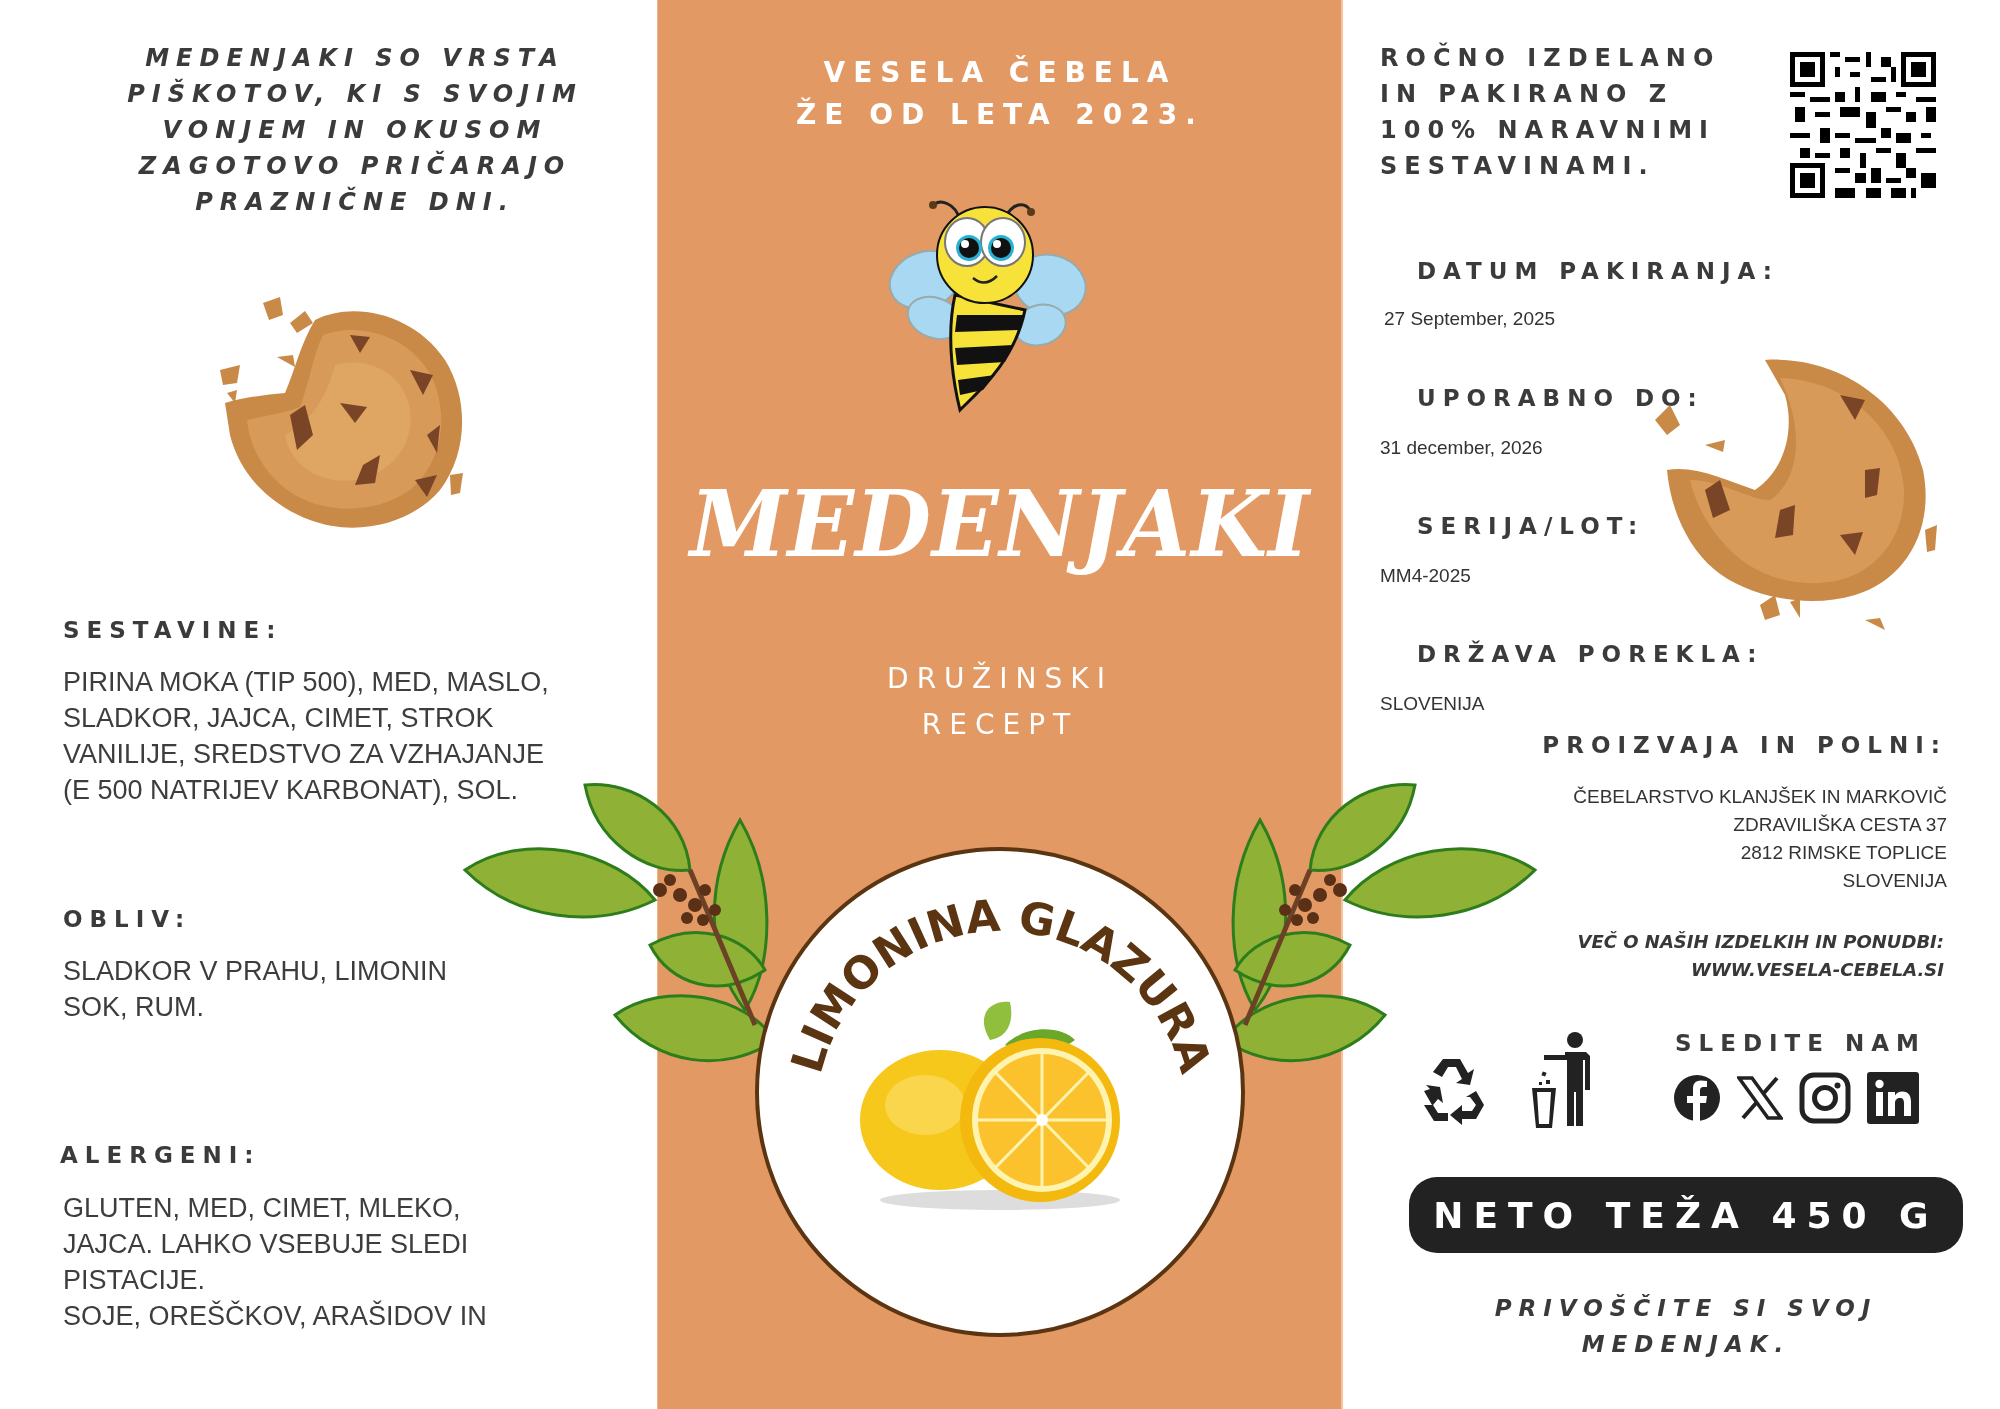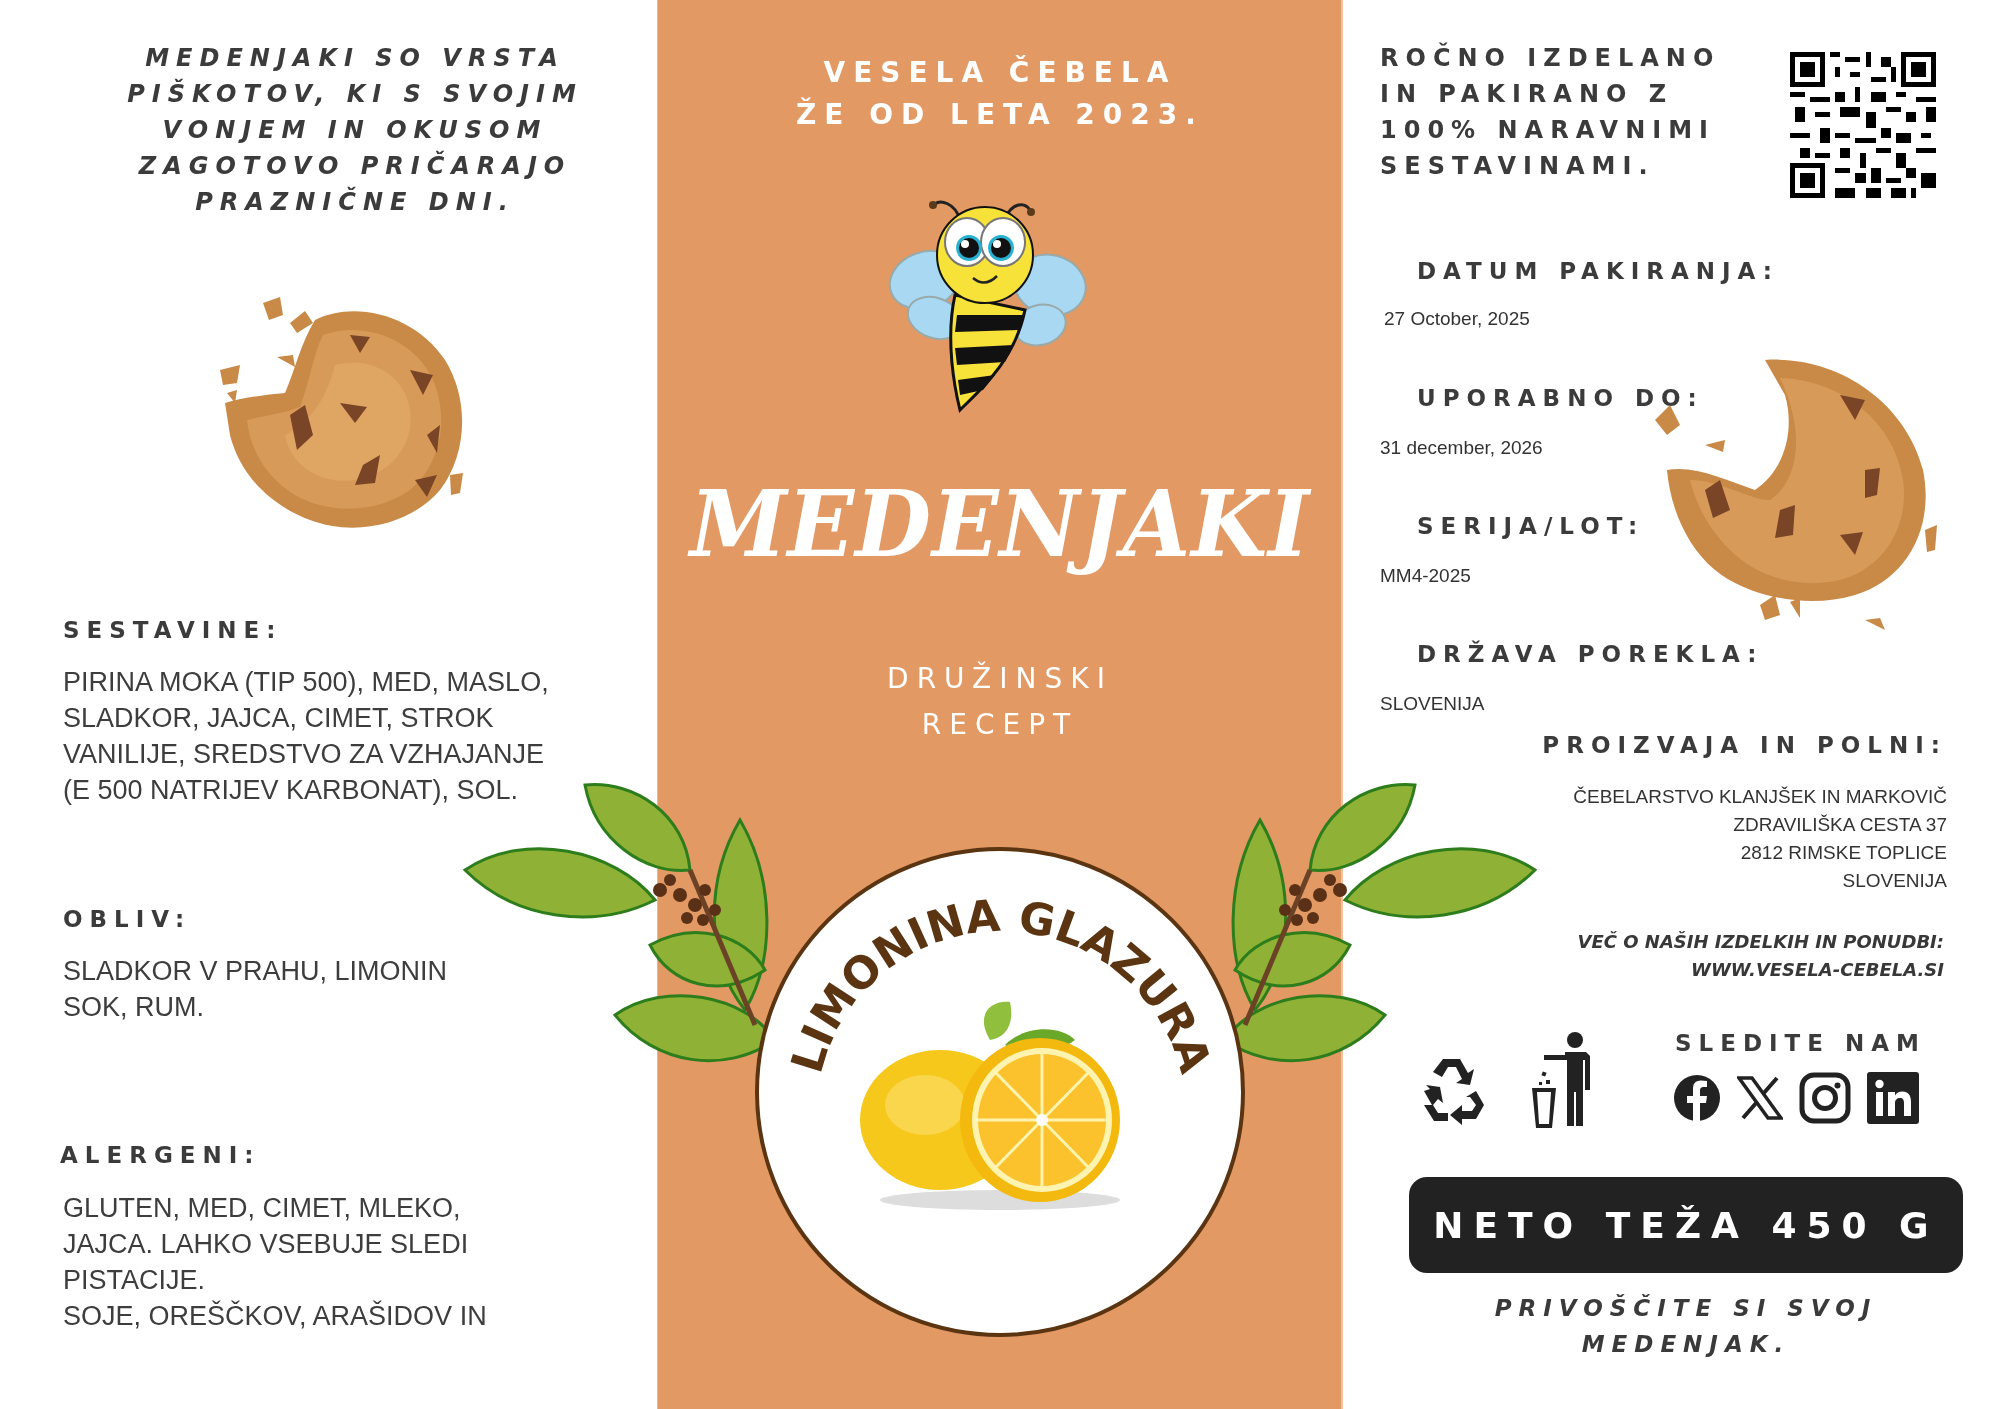--- a/index.html
+++ b/index.html
@@ -57,21 +57,21 @@
   .producer-title { right: 53px; top: 732px; font-size: 23px; letter-spacing: 7px; white-space: nowrap; }
   .producer-lines { right: 53px; top: 783px; text-align: right; font-family: "Liberation Sans", sans-serif; font-size: 19px; line-height: 28px; color: #333; }
   .producer-lines div { white-space: nowrap; }
 
   .more-info { right: 56px; top: 928px; text-align: right; font-family: "DejaVu Sans", sans-serif; font-weight: bold; font-style: italic; font-size: 18px; line-height: 28px; color: #383838; }
   .more-info div { white-space: nowrap; }
 
   .follow-title { left: 1675px; top: 1030px; font-size: 23px; letter-spacing: 7px; white-space: nowrap; }
 
   .net-badge {
-    left: 1409px; top: 1177px; width: 554px; height: 96px; border-radius: 18px; background: #222222;
+    left: 1409px; top: 1177px; width: 554px; height: 76px; border-radius: 28px; background: #222222;
     color: #ffffff; display: flex; align-items: center; justify-content: center;
     font-family: "DejaVu Sans", sans-serif; font-weight: bold; font-size: 36px; letter-spacing: 10px;
   }
   .tagline {
     left: 1409px; top: 1290px; width: 554px; text-align: center;
     font-family: "DejaVu Sans", sans-serif; font-weight: bold; font-style: italic; font-size: 23px; letter-spacing: 7px; line-height: 36px; color: #3a3a3a;
   }
   .tagline div { white-space: nowrap; }
 
   .social-row { left: 1673px; top: 1072px; display: flex; gap: 16px; align-items: center; }
@@ -305,21 +305,21 @@
     <rect x="23" y="23" width="2" height="2"></rect>
       <rect x="26" y="24" width="3" height="3"></rect>
       <rect x="9" y="27" width="4" height="2"></rect>
       <rect x="15" y="27" width="3" height="2"></rect>
     <rect x="20" y="27" width="3" height="2"></rect>
       <rect x="24" y="27" width="1" height="2"></rect>
   </g>
 </svg>
 
 <div class="abs spaced r-label" style="top:258px">DATUM PAKIRANJA:</div>
-<div class="abs r-value" style="top:308px;left:1384px">27 October, 2025</div>
+<div class="abs r-value" style="top:308px;left:1384px">27 September, 2025</div>
 
 <div class="abs spaced r-label" style="top:385px">UPORABNO DO:</div>
 <div class="abs r-value" style="top:437px">31 december, 2026</div>
 
 <div class="abs spaced r-label" style="top:513px">SERIJA/LOT:</div>
 <div class="abs r-value" style="top:565px">MM4-2025</div>
 
 <div class="abs spaced r-label" style="top:641px">DRŽAVA POREKLA:</div>
 <div class="abs r-value" style="top:693px">SLOVENIJA</div>
 

